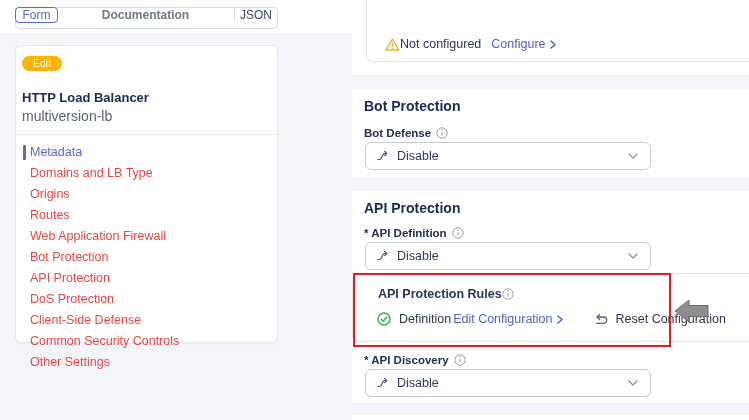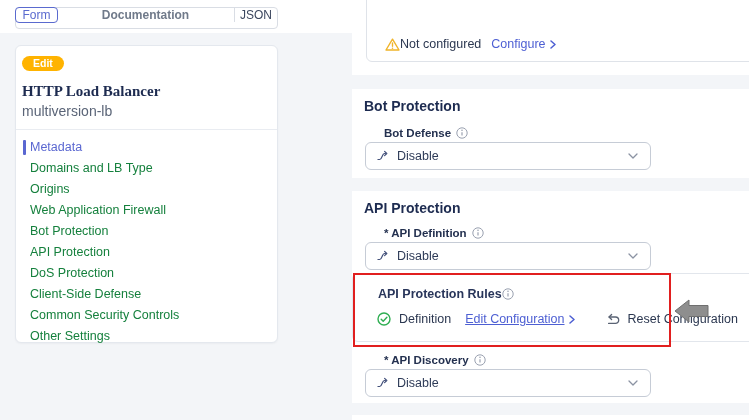--- a/index.html
+++ b/index.html
@@ -34,29 +34,29 @@
   .seg-json{width:43px;border-left:1px solid #d9dde4;color:#3b465e;border-radius:0 4px 4px 0;}
 
   
   .sidebar{
     position:absolute;left:15px;top:45px;width:263px;height:298px;
     background:#fff;border:1px solid #e4e8ee;border-radius:6px;box-sizing:border-box;
     box-shadow:0 1px 2px rgba(20,30,60,.04);
   }
   .sb-head{padding:7px 10px 10px 5px;border-bottom:1px solid #e9ecf1;}
   .badge{
-    display:inline-block;background:#ffb300;color:#fff;font-weight:bold;
+    display:inline-block;background:#ffb300;color:#fff;font-weight:normal;
     font-size:10.5px;line-height:15px;padding:0 11px;border-radius:9px;margin-left:1px;
   }
-  .sb-title{font-size:15px;font-weight:bold;color:#1d2b50;margin:12px 0 0 1px;font-family:Liberation Serif, serif;}
+  .sb-title{font-size:13px;font-weight:bold;color:#1d2b50;margin:19px 0 0 1px;}
   .sb-sub{font-size:14px;color:#5a6477;margin:3px 0 0 1px;}
   .nav{list-style:none;margin:0;padding:7px 0 0 0;}
   .nav li{
     position:relative;height:21px;line-height:21px;padding-left:14px;
-    font-size:12.5px;color:#15803d;cursor:pointer;white-space:nowrap;
+    font-size:12.5px;color:#ef4444;cursor:pointer;white-space:nowrap;
   }
   .nav li.active{color:#5a67d1;}
   .nav li.active::before{
     content:"";position:absolute;left:7px;top:3px;bottom:3px;width:2.5px;
     background:#5a67d1;border-radius:1px;
   }
 
   
   .warn-card{
     position:absolute;left:14px;top:-18px;width:400px;height:80px;
@@ -66,42 +66,42 @@
   .inline-row{display:flex;align-items:center;}
   .warn-text{font-size:12.5px;color:#2b3750;}
   .link{color:#4d5fd3;font-size:12.5px;cursor:pointer;display:inline-flex;align-items:center;gap:4px;}
   .warn-card .link{margin-left:10px;}
 
   .section-heading{
     position:absolute;left:12px;font-size:14px;font-weight:bold;color:#1d2b50;
   }
   .field-label{
     position:absolute;left:12px;display:flex;align-items:center;gap:5px;
-    font-size:11.5px;font-weight:bold;color:#23304f;margin-left:20px;
+    font-size:11.5px;font-weight:bold;color:#23304f;
   }
   .dropdown{
     position:absolute;left:13px;width:286px;height:28px;box-sizing:border-box;
     border:1px solid #c6ccd6;border-radius:6px;background:#fff;
     display:flex;align-items:center;padding:0 12px 0 10px;cursor:pointer;
   }
   .dd-icon{display:flex;color:#42507a;margin-right:8px;}
   .dd-val{font-size:12.5px;color:#2e3b58;flex:1;}
   .dd-caret{display:flex;}
 
   .rules-box{
     position:absolute;left:0;top:273px;width:410px;height:69px;box-sizing:border-box;
     border:1px solid #e2e6ec;border-radius:6px;background:#fff;
   }
   .rules-title{
     position:absolute;left:26px;top:287px;display:flex;align-items:center;
     font-size:12.5px;font-weight:bold;color:#28355a;
   }
   .rules-row{position:absolute;left:25px;top:312px;display:flex;align-items:center;font-size:12.5px;}
   .rules-row .status-text{margin-left:8px;color:#2b3750;}
-  .rules-row .link{margin-left:14px;text-decoration:underline;}
+  .rules-row .link{margin-left:2px;}
   .reset-group{display:flex;align-items:center;gap:7px;margin-left:31px;color:#2b3750;cursor:pointer;}
   .reset-group .ricon{display:flex;color:#5a6374;}
 
   
   .red-box{
     position:absolute;left:1px;top:273px;width:318px;height:74px;box-sizing:border-box;
     border:2px solid #e11f1f;z-index:5;pointer-events:none;
   }
   .annot-arrow{position:absolute;left:320px;top:296px;z-index:6;}
 </style>
@@ -119,20 +119,21 @@
 <div class="sidebar">
   <div class="sb-head">
     <span class="badge">Edit</span>
     <div class="sb-title">HTTP Load Balancer</div>
     <div class="sb-sub">multiversion-lb</div>
   </div>
   <ul class="nav">
     <li class="active">Metadata</li>
     <li>Domains and LB Type</li>
     <li>Origins</li>
+    <li>Routes</li>
     <li>Web Application Firewall</li>
     <li>Bot Protection</li>
     <li>API Protection</li>
     <li>DoS Protection</li>
     <li>Client-Side Defense</li>
     <li>Common Security Controls</li>
     <li>Other Settings</li>
   </ul>
 </div>
 

